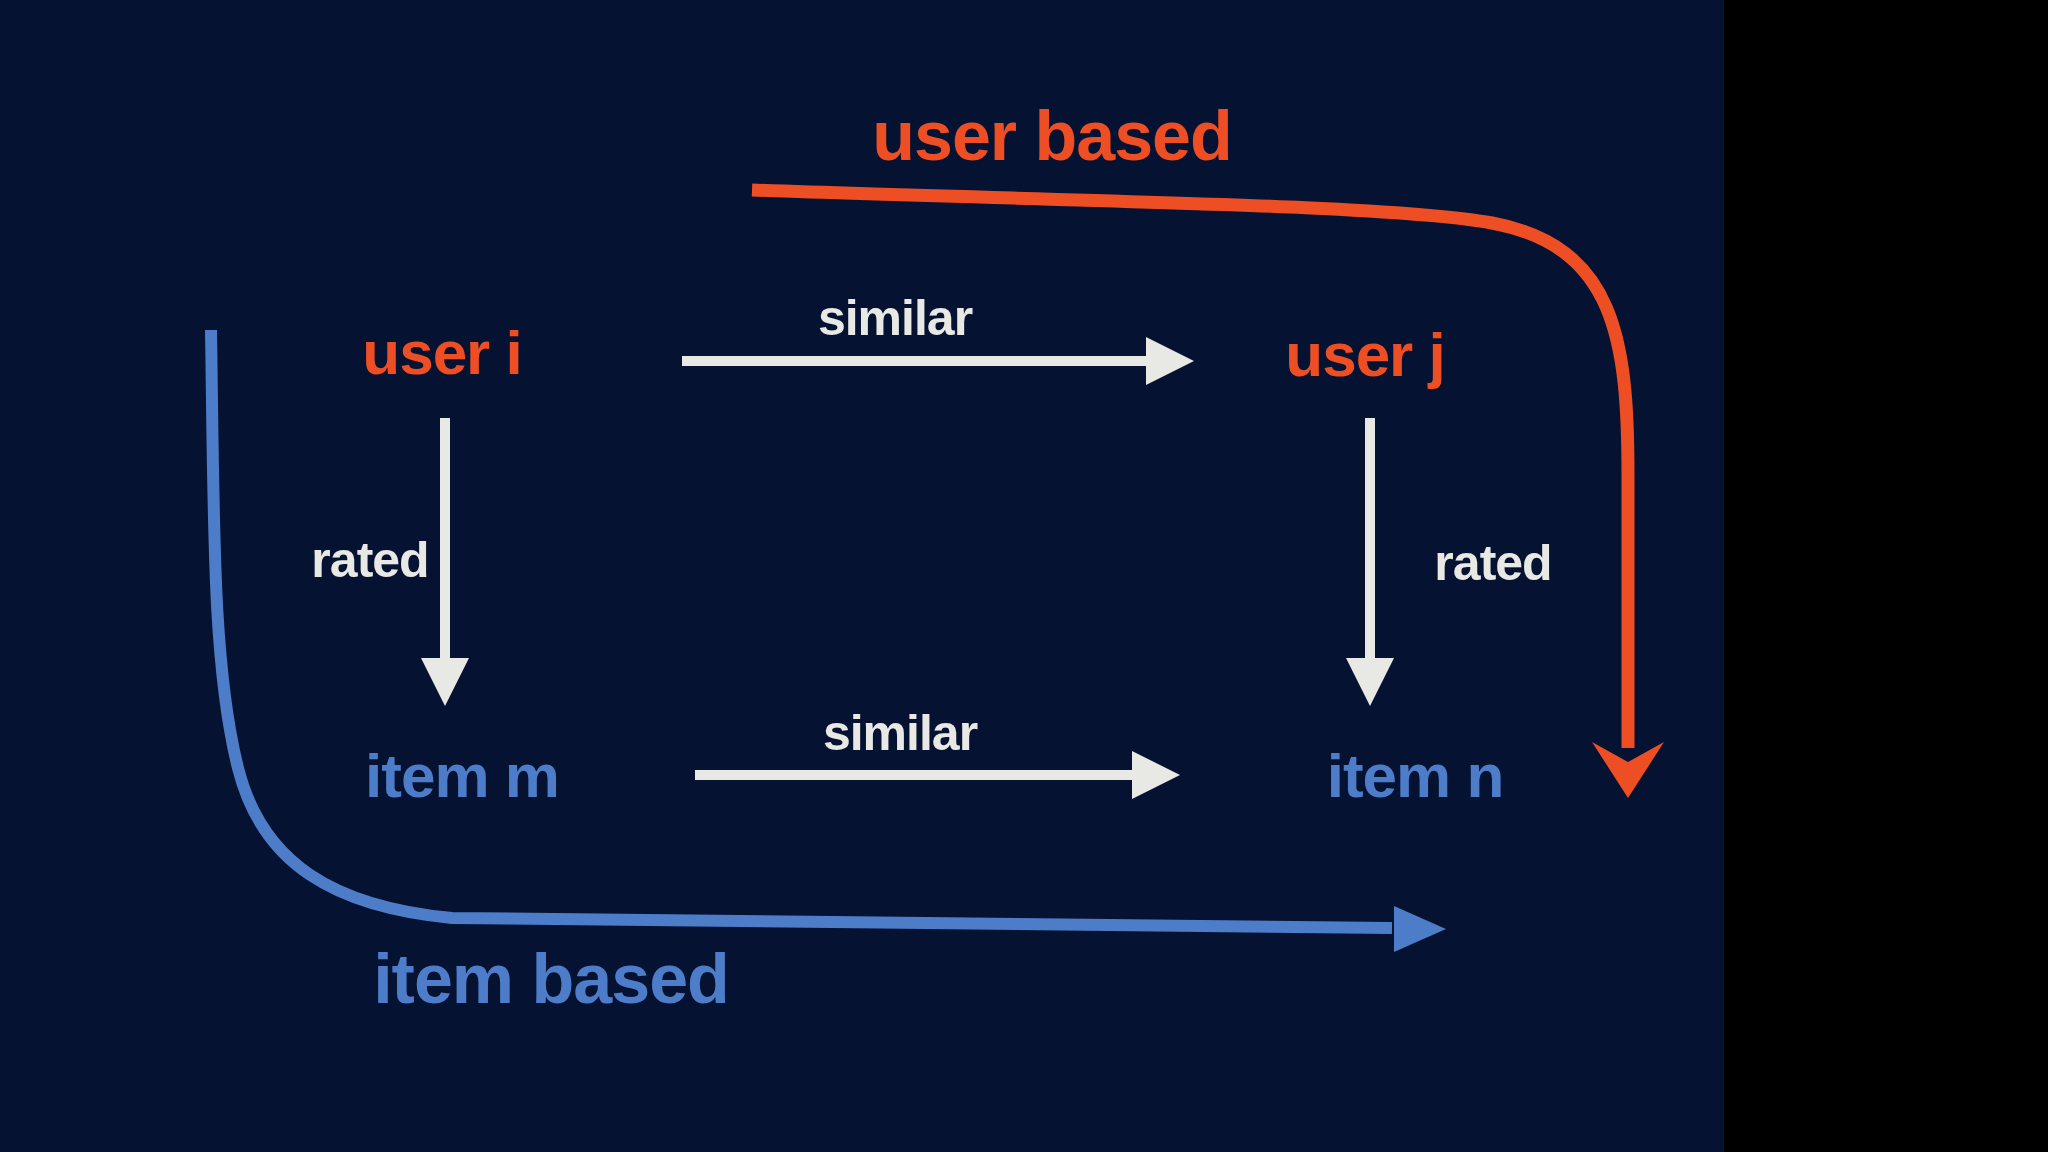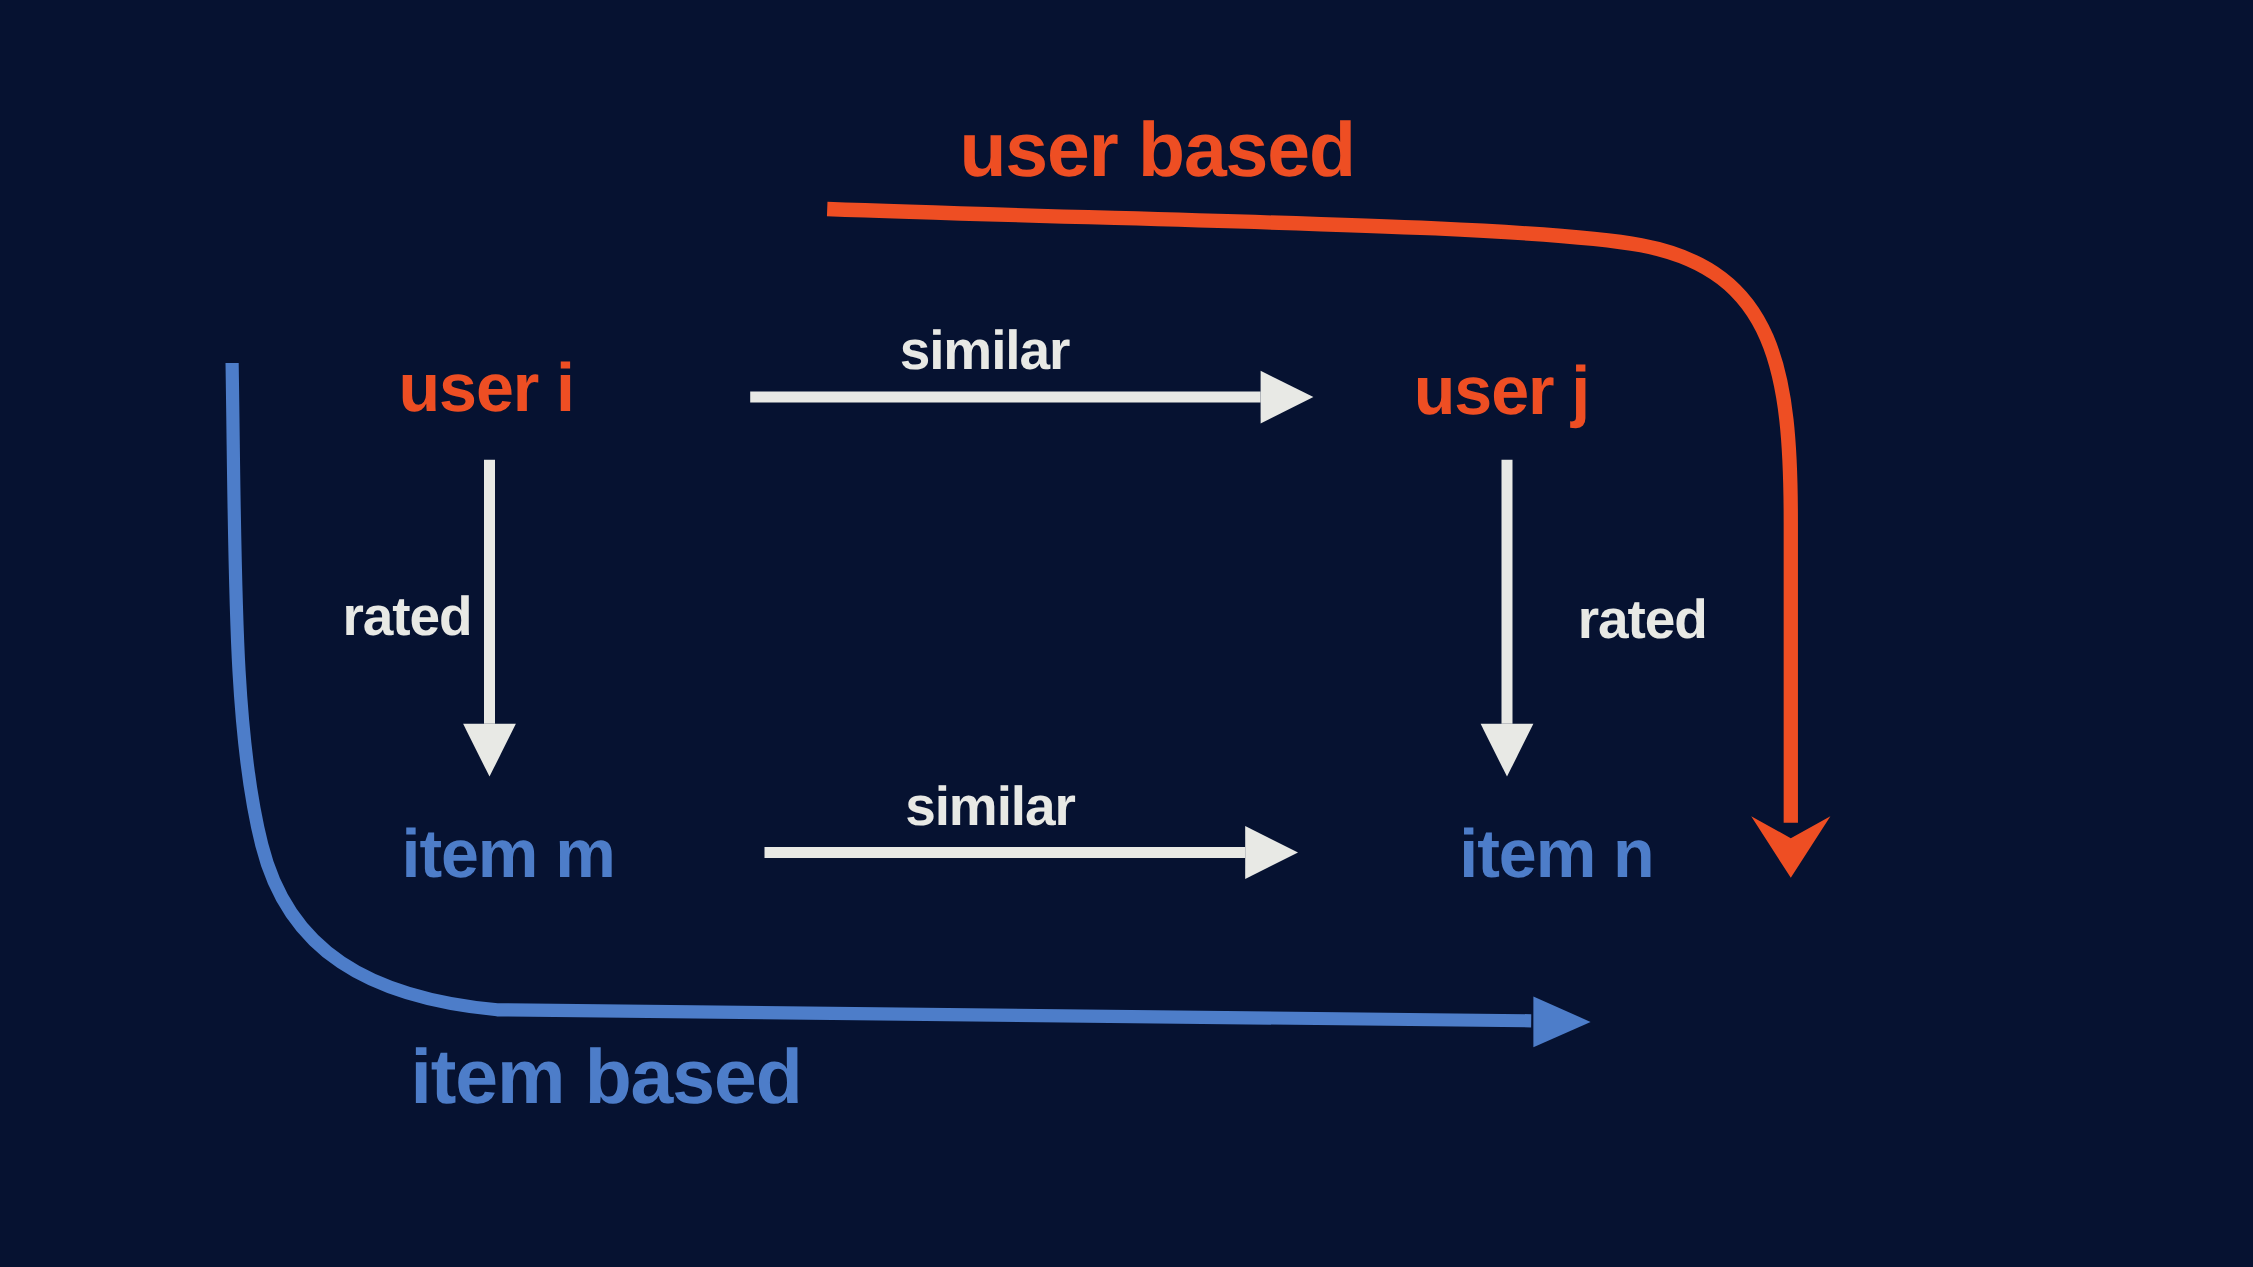--- a/index.html
+++ b/index.html
@@ -2,21 +2,21 @@
 <html><head>
 <meta charset="utf-8">
 <style>
   html, body {
     margin: 0;
     padding: 0;
     background: #000;
   }
   .stage {
     position: relative;
-    width: 2048px;
+    width: 1724px;
     height: 1152px;
     overflow: hidden;
     font-family: "Liberation Sans", sans-serif;
   }
   svg { display: block; width: 2048px; height: 1152px; }
   text {
     font-family: "Liberation Sans", "DejaVu Sans", sans-serif;
     font-weight: bold;
   }
   .title-label   { font-size: 70px; letter-spacing: -1px; }

